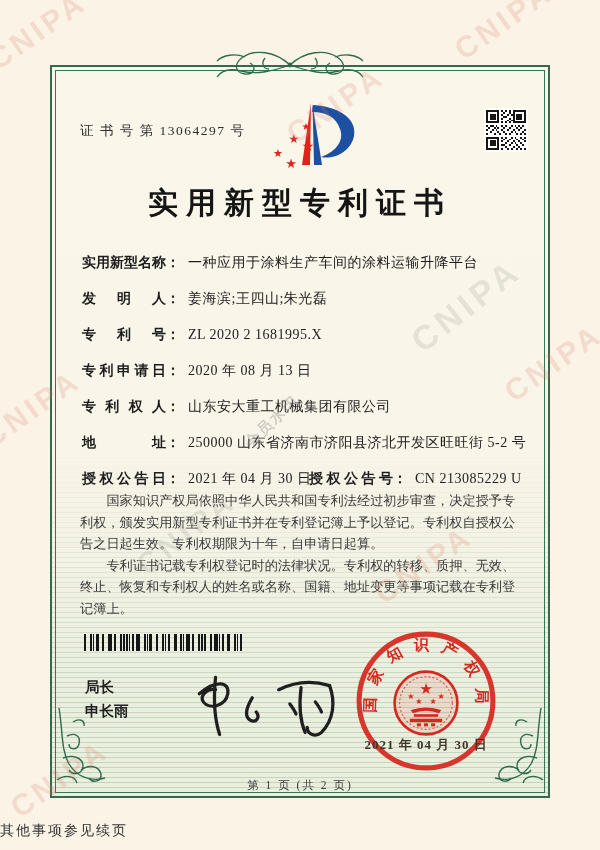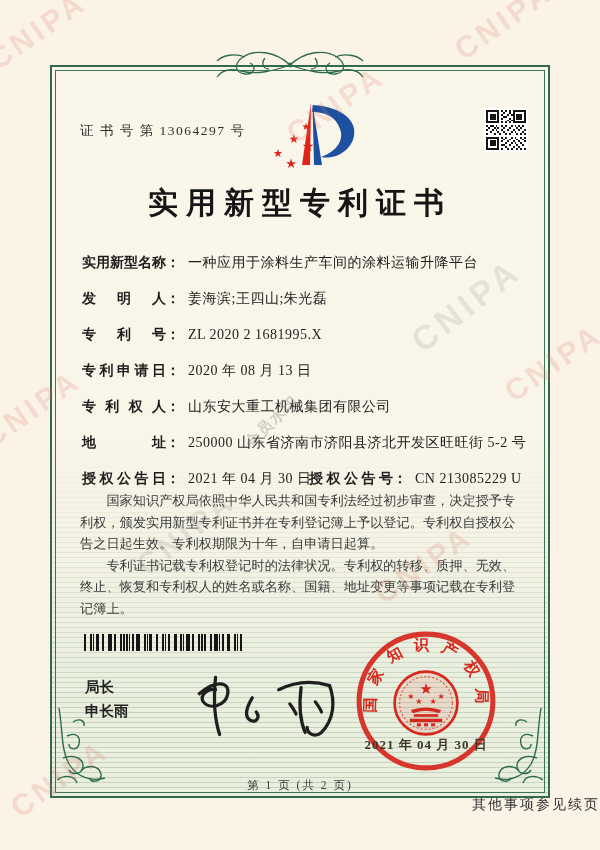--- a/index.html
+++ b/index.html
@@ -74,21 +74,21 @@
 
   .page-no{position:absolute;left:0;top:711px;width:100%;text-align:center;font-size:11.5px;color:#3c3c3c;letter-spacing:2px;}
 
   .corner{position:absolute;width:62px;height:92px;z-index:1;}
   .corner.bl{left:1px;bottom:2px;}
   .corner.br{right:1px;bottom:2px;transform:scaleX(-1);}
 
   .top-ornament{position:absolute;left:205px;top:45px;width:170px;height:38px;z-index:2;}
 
   .footer-note{
-    position:absolute;left:0;top:796px;width:100%;text-align:right;
+    position:absolute;left:0;top:822px;width:100%;text-align:left;
     font-size:14px;color:#333;letter-spacing:2px;z-index:2;
   }
 
   
   .wm{position:absolute;pointer-events:none;user-select:none;z-index:6;
       font-family:"Liberation Sans","DejaVu Sans",sans-serif;font-weight:bold;}
   .wm-pink{color:rgba(222,120,100,.20);font-size:30px;letter-spacing:4px;transform:rotate(-35deg);}
   .wm-gray{color:rgba(95,95,95,.13);font-size:30px;letter-spacing:5px;transform:rotate(-38deg);}
   .wm-member{color:rgba(110,110,110,.30);font-size:15px;letter-spacing:2px;transform:rotate(-44deg);
       font-family:"Liberation Serif","DejaVu Serif",serif;}

